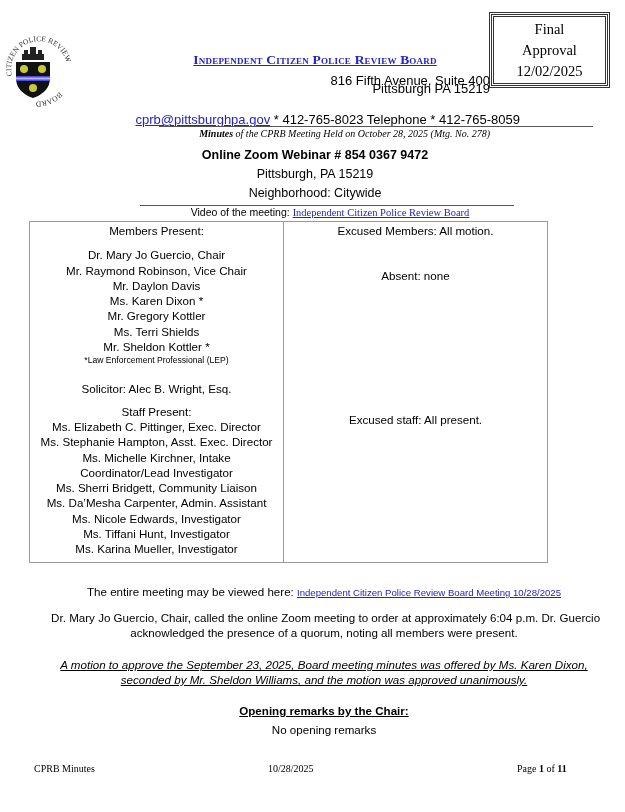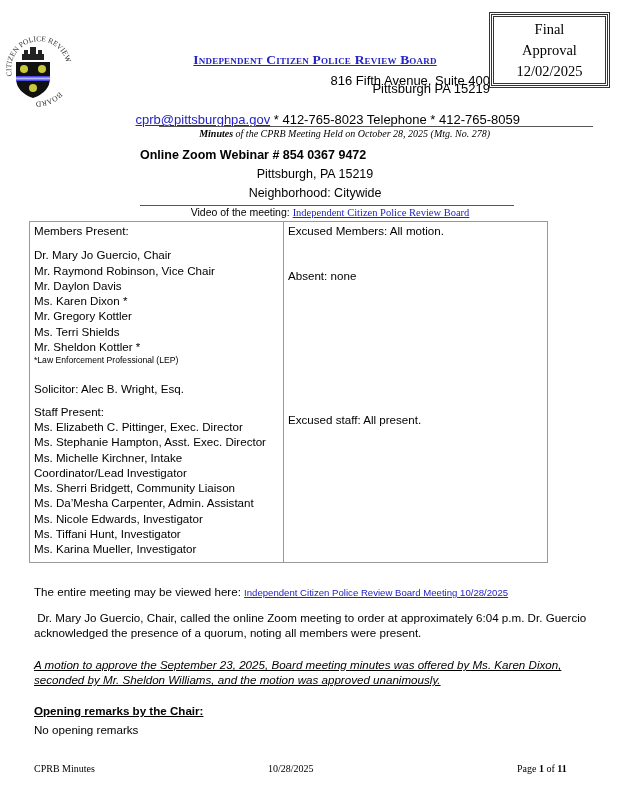--- a/index.html
+++ b/index.html
@@ -1,18 +1,18 @@
 <!DOCTYPE html>
 <html><head>
 <meta charset="utf-8">
 <style>
   html, body { margin: 0; padding: 0; background: #ffffff; }
   body { width: 625px; height: 812px; position: relative; overflow: hidden; color: #000; }
   .abs { position: absolute; }
-  .sans { font-family: "Liberation Sans", "DejaVu Sans", sans-serif; }
+  .sans { font-family: "Liberation Sans", "DejaVu Sans", sans-serif; text-align: center; }
   .serif { font-family: "Liberation Serif", "DejaVu Serif", serif; }
   a, .link { color: #1a0dab; text-decoration: underline; }
   .blue { color: #2323c8; }
 
   
   #logo { left: 4px; top: 26px; width: 68px; height: 88px; }
 
   
   #org-title { left: 140px; top: 52px; width: 350px; text-align: center; font-size: 13.5px; font-weight: bold; font-variant: small-caps; letter-spacing: 0.2px; }
   #org-title span { color: #2323c8; text-decoration: underline; }

